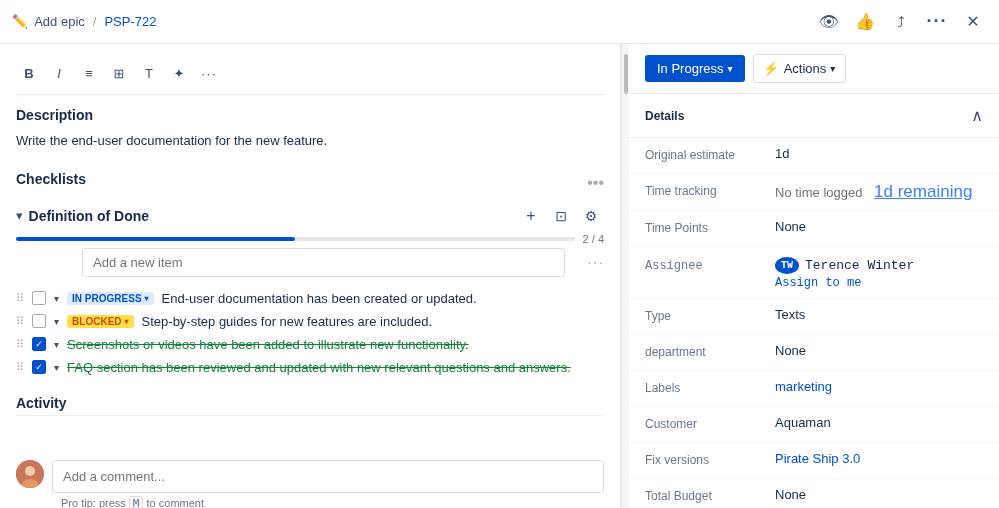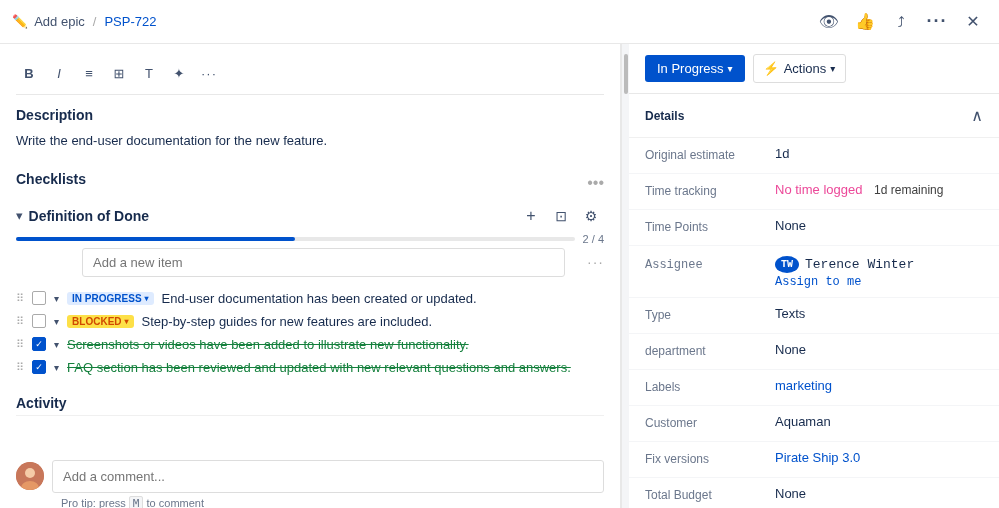--- a/index.html
+++ b/index.html
@@ -31,22 +31,22 @@
 
     
     .details-header { display: flex; align-items: center; justify-content: space-between; padding: 12px 16px; border-bottom: 1px solid #f0f0f0; }
     .details-title { font-weight: 600; font-size: 12px; color: #172b4d; }
     .collapse-icon { color: #42526e; cursor: pointer; font-size: 16px; }
 
     .detail-row { display: flex; align-items: flex-start; padding: 8px 16px; border-bottom: 1px solid #f4f5f7; min-height: 36px; }
     .detail-label { width: 130px; color: #6b778c; font-size: 12px; padding-top: 2px; flex-shrink: 0; }
     .detail-value { flex: 1; color: #172b4d; font-size: 13px; }
     .detail-value.link { color: #0052cc; cursor: pointer; }
-    .no-time { color: #ec4899; }
-    .remaining { color: #404040; font-size: 12px; }
+    .no-time { color: #737373; }
+    .remaining { color: #3b82f6; font-size: 17px; text-decoration: underline; }
     .assignee-info { display: flex; align-items: center; gap: 6px; }
     .avatar { width: 24px; height: 17px; border-radius: 50%; background: #0052cc; color: white; display: flex; align-items: center; justify-content: center; font-size: 10px; font-weight: 700; flex-shrink: 0; }
     .assign-me { color: #0052cc; font-size: 12px; cursor: pointer; margin-top: 2px; }
 
     
     .section-title { font-size: 14px; font-weight: 600; color: #172b4d; margin-bottom: 8px; }
     .description-text { color: #172b4d; font-size: 13px; line-height: 1.5; }
 
     
     .checklists-header { display: flex; align-items: center; justify-content: space-between; margin-bottom: 8px; }
@@ -65,21 +65,21 @@
     .chevron-down { font-size: 10px; color: #42526e; cursor: pointer; }
     .status-badge { font-size: 10px; font-weight: 700; padding: 1px 5px; border-radius: 3px; display: inline-flex; align-items: center; gap: 3px; cursor: pointer; }
     .badge-inprogress { background: #deebff; color: #0052cc; }
     .badge-blocked { background: #fde047; color: #d04900; }
     .item-text { flex: 1; }
     .item-text.strikethrough { text-decoration: line-through; color: #15803d; }
 
     
     .activity-section { margin-top: 16px; }
     .activity-header { font-size: 14px; font-weight: 600; margin-bottom: 12px; padding-bottom: 4px; border-bottom: 1px solid #f0f0f0; }
-    .comment-row { display: flex; align-items: center; gap: 8px; margin-top: 44px; }
+    .comment-row { display: flex; align-items: flex-start; gap: 8px; margin-top: 44px; }
     .comment-avatar { width: 28px; height: 28px; border-radius: 50%; overflow: hidden; flex-shrink: 0; background: #888; }
     .comment-input { flex: 1; border: 1px solid #ddd; border-radius: 3px; padding: 8px 10px; font-size: 13px; color: #aaa; outline: none; cursor: text; }
     .pro-tip { font-size: 11px; color: #6b778c; margin-top: 4px; margin-left: 45px; }
     .pro-tip kbd { background: #f4f5f7; border: 1px solid #ddd; border-radius: 2px; padding: 0 3px; font-family: monospace; }
     .separator-slash { color: #aaa; margin: 0 2px; }
   </style>
 </head>
 <body>
 
 <div class="top-bar">

